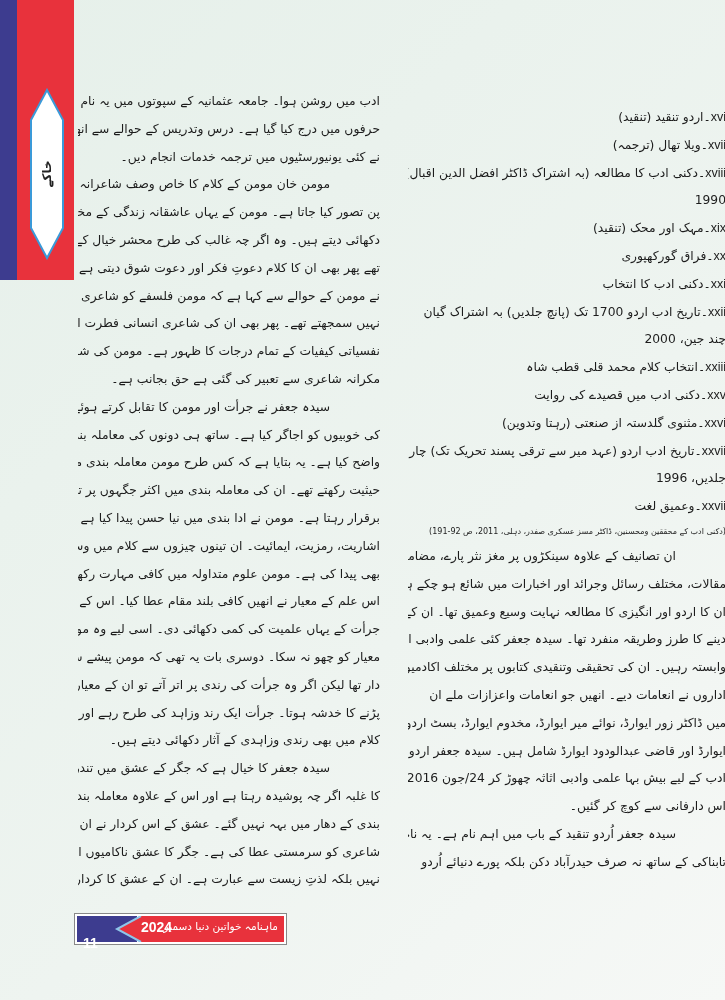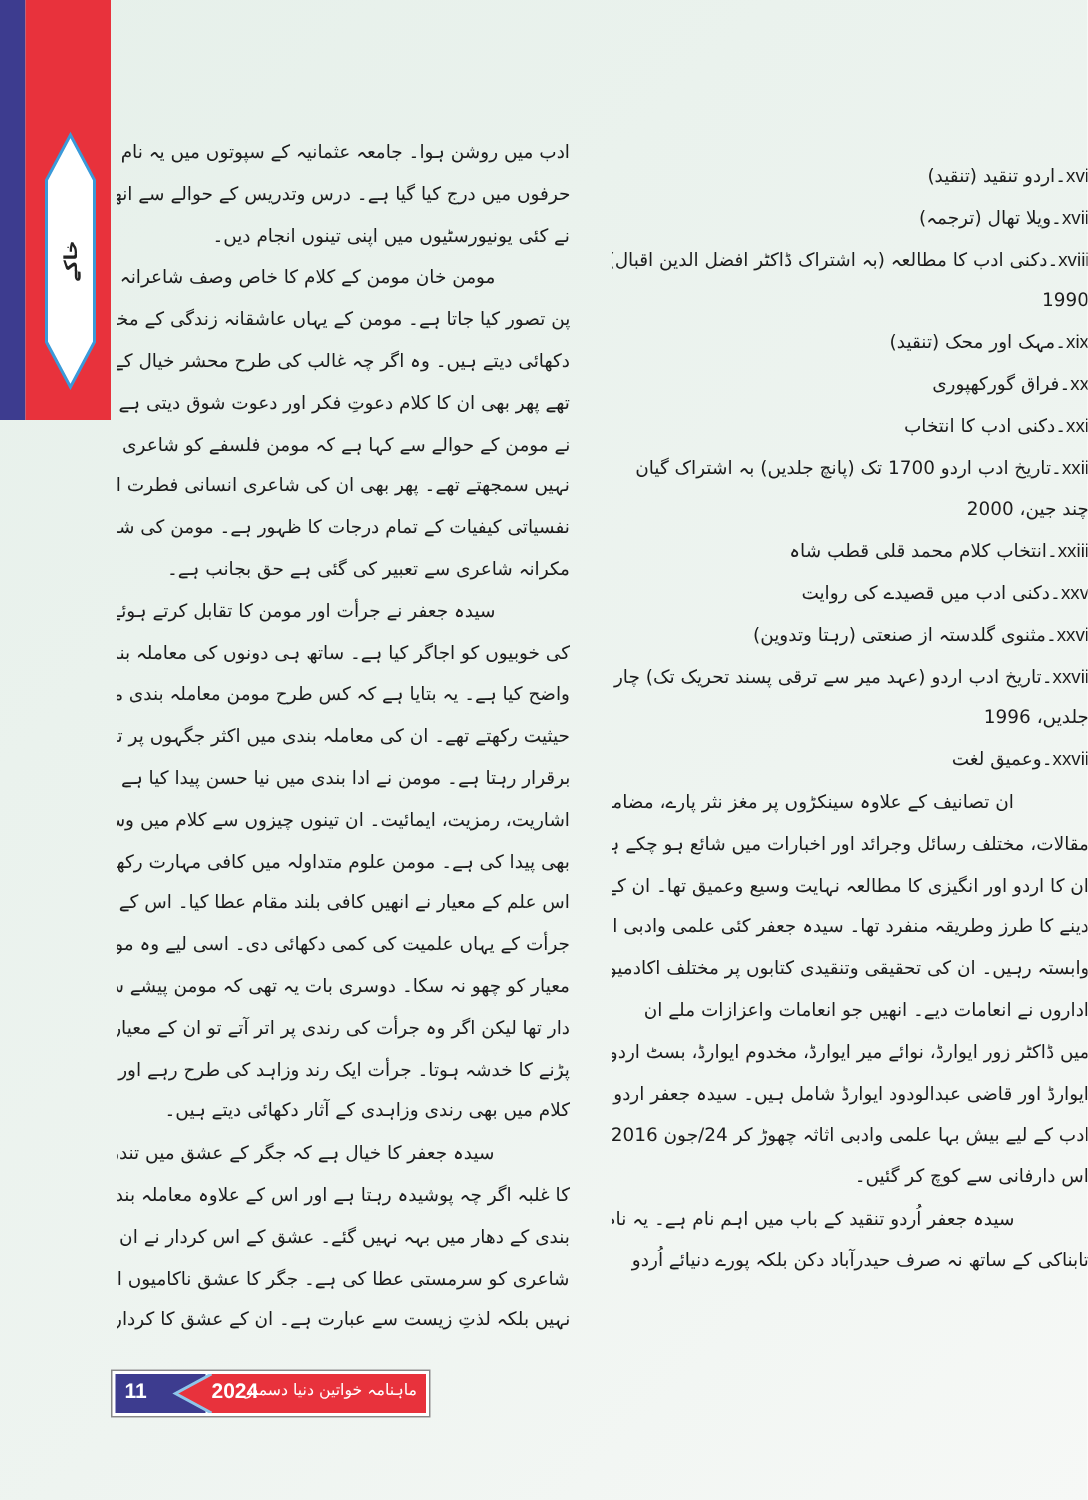--- a/index.html
+++ b/index.html
@@ -34,40 +34,40 @@
   .ref { font-size:8px; height:22px; line-height:22px; color:#222; }
   .footer {
     position:absolute; left:74px; top:913px; width:207px; height:26px;
     border:1px solid #888; background:#fff; padding:2px;
   }
   .footer-inner { position:relative; width:100%; height:100%; }
   .footer-blue { position:absolute; left:0; top:0; width:60px; height:100%; background:#3d3c8f; }
   .footer-red { position:absolute; left:40px; top:0; right:0; height:100%; background:#e8323c;
     clip-path: polygon(24px 0, 100% 0, 100% 100%, 24px 100%, 0 50%); }
   .footer-chev { position:absolute; left:36px; top:0; width:30px; height:100%; }
-  .page-no { position:absolute; left:6px; top:3px; color:#fff; font-family:"Liberation Sans", sans-serif; font-weight:bold; font-size:14px; }
+  .page-no { position:absolute; left:6px; top:19px; color:#fff; font-family:"Liberation Sans", sans-serif; font-weight:bold; font-size:14px; }
   .year { position:absolute; left:64px; top:3px; color:#fff; font-family:"Liberation Sans", sans-serif; font-weight:bold; font-size:14px; }
   .mag { position:absolute; right:6px; top:4px; color:#fff; font-size:10.5px; direction:rtl; white-space:nowrap; }
 </style>
 </head>
 <body>
 
 <div class="stripe-blue"></div>
 <div class="stripe-red"></div>
 <div class="tag">
   <svg width="36" height="172" viewBox="0 0 36 172">
     <polygon points="18,2 34,32 34,140 18,170 2,140 2,32" fill="#ffffff" stroke="#3a9ad9" stroke-width="2"></polygon>
   </svg>
   <span class="tag-label">خاکے</span>
 </div>
 
 <div class="col col-left" id="left-col">
     <div class="line">ادب میں روشن ہوا۔ جامعہ عثمانیہ کے سپوتوں میں یہ نام بڑے سنہرے</div>
     <div class="line">حرفوں میں درج کیا گیا ہے۔ درس وتدریس کے حوالے سے انھوں</div>
-    <div class="line">نے کئی یونیورسٹیوں میں اپنی تینوں انجام دیں۔</div>
+    <div class="line">نے کئی یونیورسٹیوں میں ترجمہ خدمات انجام دیں۔</div>
     <div class="line indent">مومن خان مومن کے کلام کا خاص وصف شاعرانہ کا استعمال</div>
     <div class="line">پن تصور کیا جاتا ہے۔ مومن کے یہاں عاشقانہ زندگی کے مختلف پہلو</div>
     <div class="line">دکھائی دیتے ہیں۔ وہ اگر چہ غالب کی طرح محشر خیال کے حامل نہ</div>
     <div class="line">تھے پھر بھی ان کا کلام دعوتِ فکر اور دعوت شوق دیتی ہے۔ سیدہ جعفر</div>
     <div class="line">نے مومن کے حوالے سے کہا ہے کہ مومن فلسفے کو شاعری کی معراج</div>
     <div class="line">نہیں سمجھتے تھے۔ پھر بھی ان کی شاعری انسانی فطرت اور اس کی</div>
     <div class="line">نفسیاتی کیفیات کے تمام درجات کا ظہور ہے۔ مومن کی شاعری جو</div>
     <div class="line">مکرانہ شاعری سے تعبیر کی گئی ہے حق بجانب ہے۔</div>
     <div class="line indent">سیدہ جعفر نے جرأت اور مومن کا تقابل کرتے ہوئے مومن</div>
     <div class="line">کی خوبیوں کو اجاگر کیا ہے۔ ساتھ ہی دونوں کی معاملہ بندی میں فرق</div>
@@ -97,20 +97,21 @@
     <div class="line list-line"><span class="num">xx</span><span>۔</span><span>فراق گورکھپوری</span></div>
     <div class="line list-line"><span class="num">xxi</span><span>۔</span><span>دکنی ادب کا انتخاب</span></div>
     <div class="line list-line"><span class="num">xxii</span><span>۔</span><span>تاریخ ادب اردو 1700 تک (پانچ جلدیں) بہ اشتراک گیان</span></div>
     <div class="line list-line cont">چند جین، 2000</div>
     <div class="line list-line"><span class="num">xxiii</span><span>۔</span><span>انتخاب کلام محمد قلی قطب شاہ</span></div>
     <div class="line list-line"><span class="num">xxv</span><span>۔</span><span>دکنی ادب میں قصیدے کی روایت</span></div>
     <div class="line list-line"><span class="num">xxvi</span><span>۔</span><span>مثنوی گلدستہ از صنعتی (رہتا وتدوین)</span></div>
     <div class="line list-line"><span class="num">xxvii</span><span>۔</span><span>تاریخ ادب اردو (عہد میر سے ترقی پسند تحریک تک) چار</span></div>
     <div class="line list-line cont">جلدیں، 1996</div>
     <div class="line list-line"><span class="num">xxvii</span><span>۔</span><span>وعمیق لغت</span></div>
+    <div class="line ref">(دکنی ادب کے محققین ومحسنین، ڈاکٹر مسز عسکری صفدر، دہلی، 2011، ص 92-191)</div>
     <div class="line indent">ان تصانیف کے علاوہ سینکڑوں پر مغز نثر پارے، مضامین،</div>
     <div class="line">مقالات، مختلف رسائل وجرائد اور اخبارات میں شائع ہو چکے ہیں۔</div>
     <div class="line">ان کا اردو اور انگیزی کا مطالعہ نہایت وسیع وعمیق تھا۔ ان کے درس</div>
     <div class="line">دینے کا طرز وطریقہ منفرد تھا۔ سیدہ جعفر کئی علمی وادبی اداروں سے بھی</div>
     <div class="line">وابستہ رہیں۔ ان کی تحقیقی وتنقیدی کتابوں پر مختلف اکادمیوں اور</div>
     <div class="line">اداروں نے انعامات دیے۔ انھیں جو انعامات واعزازات ملے ان</div>
     <div class="line">میں ڈاکٹر زور ایوارڈ، نوائے میر ایوارڈ، مخدوم ایوارڈ، بسٹ اردو اسکالر</div>
     <div class="line">ایوارڈ اور قاضی عبدالودود ایوارڈ شامل ہیں۔ سیدہ جعفر اردو دنیائے</div>
     <div class="line">ادب کے لیے بیش بہا علمی وادبی اثاثہ چھوڑ کر 24/جون 2016 کو</div>
     <div class="line">اس دارفانی سے کوچ کر گئیں۔</div>

